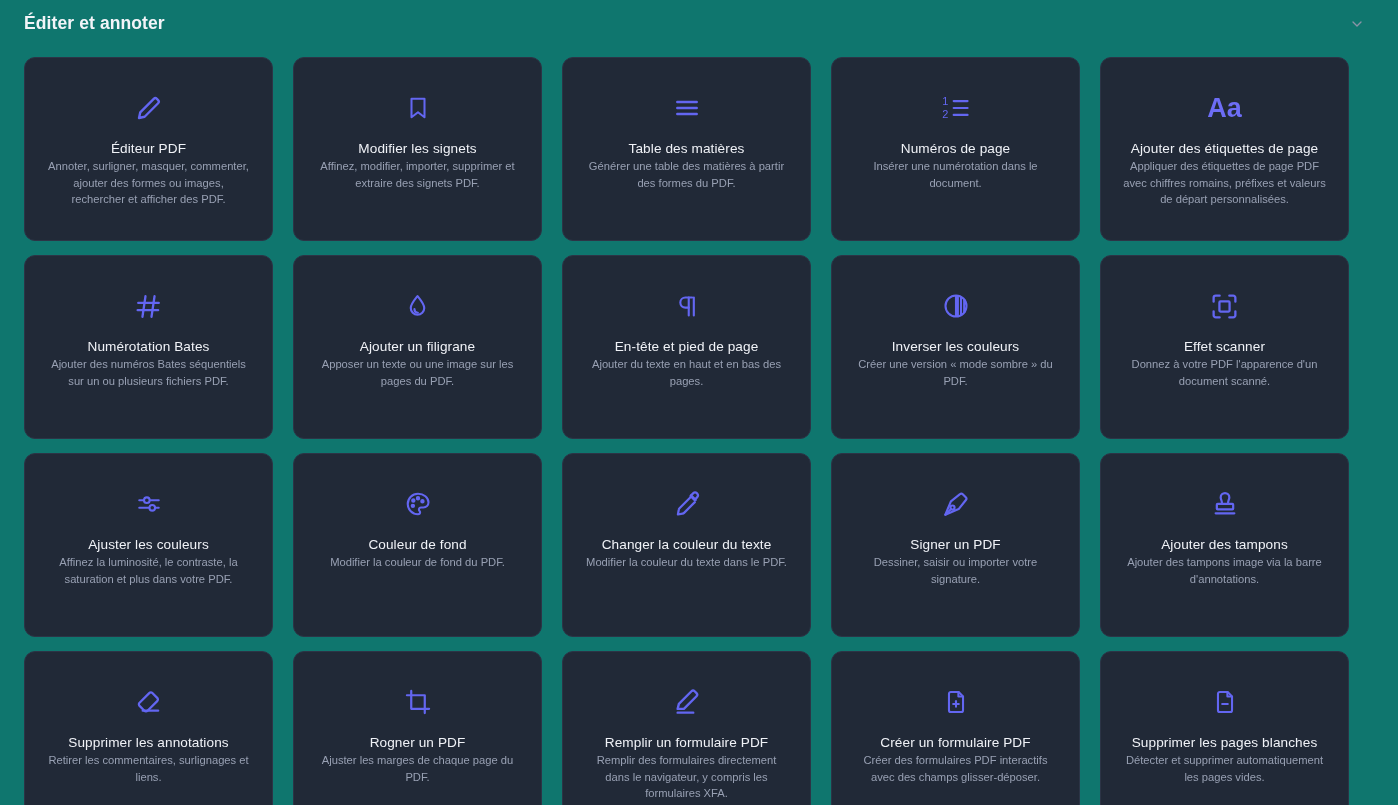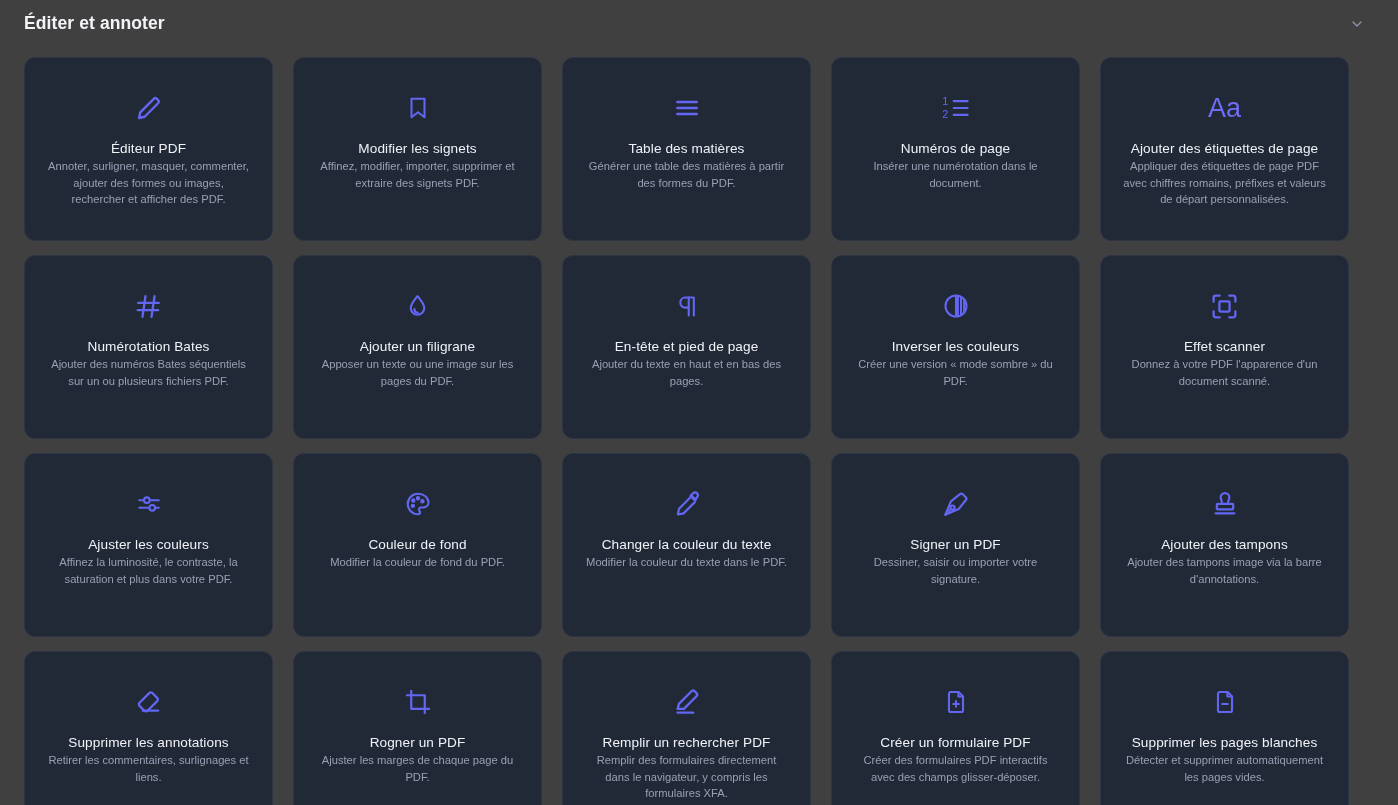--- a/index.html
+++ b/index.html
@@ -8,21 +8,21 @@
     width: 1398px;
     height: 805px;
     background: #141a26;
     font-family: "Liberation Sans", sans-serif;
     overflow: hidden;
   }
 
   .page {
     width: 1398px;
     height: 805px;
-    background: #404040;
+    background: #0f766e;
     position: relative;
   }
 
   
   .section-header {
     height: 47px;
     display: flex;
     align-items: center;
     justify-content: space-between;
     padding: 0 30px 0 24px;
@@ -74,21 +74,21 @@
     justify-content: center;
     color: #6366f1;
     margin-top: 6px;
   }
   .card-icon svg { display: block; }
   .card-icon .glyph {
     font-size: 27px;
     line-height: 1;
     color: #6d6df5;
     font-family: "Liberation Sans", sans-serif;
-    font-weight: 400;
+    font-weight: 700;
   }
 
   .card-title {
     font-size: 13.6px;
     font-weight: normal;
     color: #f0f2f7;
     text-align: center;
     line-height: 1.35;
     margin-top: 2px;
     letter-spacing: 0.1px;
@@ -304,21 +304,21 @@
         <div class="card-title">Rogner un PDF</div>
         <div class="card-desc">Ajuster les marges de chaque page du PDF.</div>
       </div>
       <div class="tool-card">
         <div class="card-icon">
           <svg width="30" height="30" viewBox="0 0 24 24" fill="none" stroke="currentColor" stroke-width="1.9" stroke-linecap="round" stroke-linejoin="round">
             <path d="M4.5 17.5l1-4L15.6 3.4a1.8 1.8 0 012.5 0l1.5 1.5a1.8 1.8 0 010 2.5L9.5 17.5l-5 0z"></path>
             <line x1="4.5" y1="20.5" x2="17" y2="20.5"></line>
           </svg>
         </div>
-        <div class="card-title">Remplir un rechercher PDF</div>
+        <div class="card-title">Remplir un formulaire PDF</div>
         <div class="card-desc">Remplir des formulaires directement dans le navigateur, y compris les formulaires XFA.</div>
       </div>
       <div class="tool-card">
         <div class="card-icon">
           <svg width="26" height="30" viewBox="0 0 24 24" fill="none" stroke="currentColor" stroke-width="1.9" stroke-linecap="round" stroke-linejoin="round">
             <path d="M14.5 2.8H7.2A1.7 1.7 0 005.5 4.5v15A1.7 1.7 0 007.2 21.2h9.6a1.7 1.7 0 001.7-1.7V6.8l-4-4z"></path>
             <path d="M14.2 2.8v4.2h4.2"></path>
             <line x1="12" y1="11.2" x2="12" y2="16.4"></line>
             <line x1="9.4" y1="13.8" x2="14.6" y2="13.8"></line>
           </svg>

